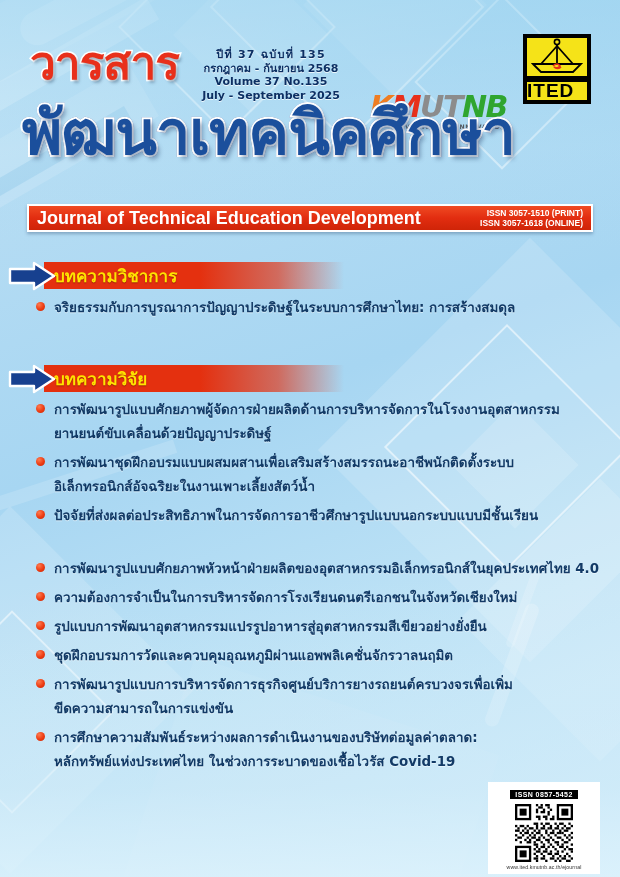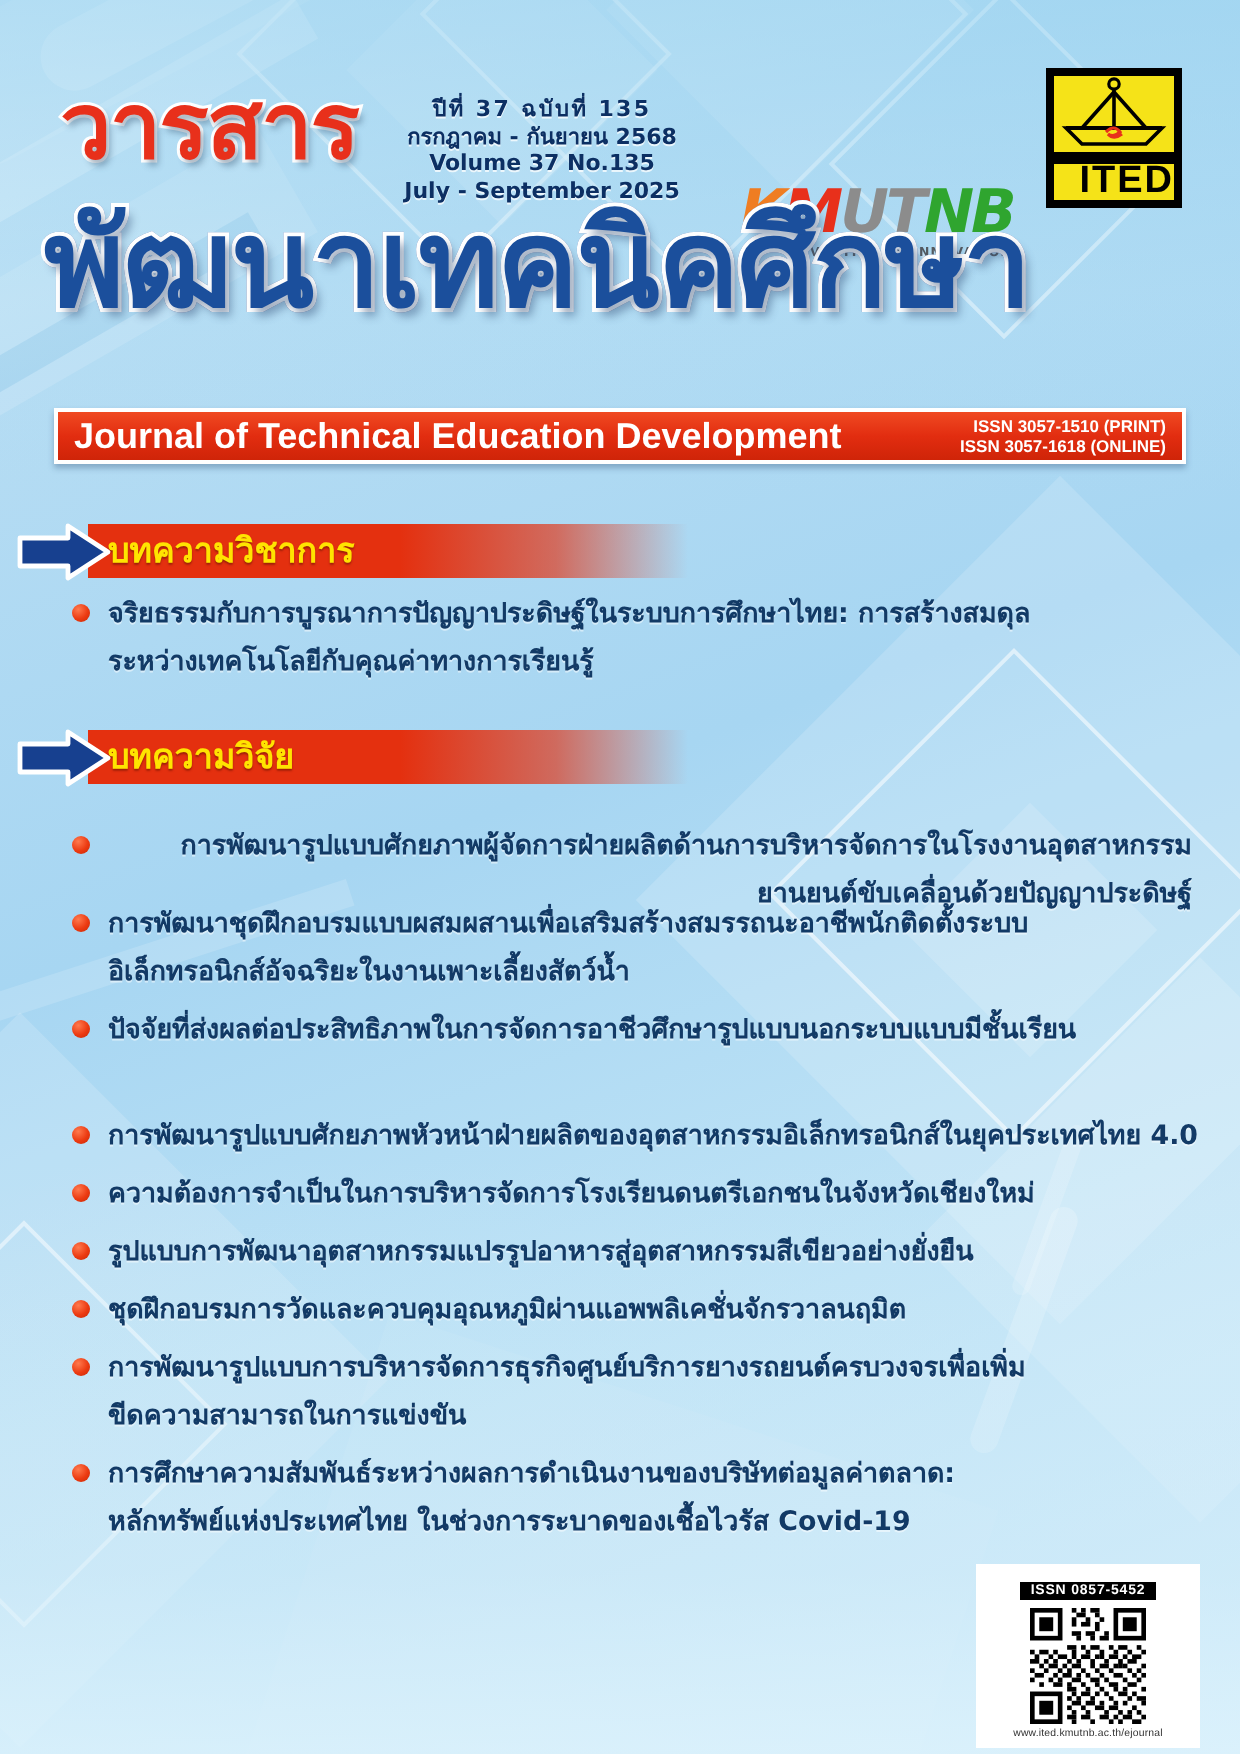--- a/index.html
+++ b/index.html
@@ -133,21 +133,21 @@
   .ited-bottom {
     height: 22px;
     margin-top: 2px;
     background: #f5e318;
     border: 2px solid #000;
     box-sizing: border-box;
     color: #000;
     font-size: 19px;
     font-weight: bold;
     letter-spacing: 1px;
-    text-align: right;
+    text-align: left;
     line-height: 18px;
     font-family: "Liberation Sans", sans-serif;
   }
   .ited-mark { position: absolute; inset: 0; }
 
   
   .title-thai {
     position: absolute;
     left: 22px; top: 102px;
     width: 576px;
@@ -371,32 +371,31 @@
           <div class="section-label">บทความวิชาการ</div>
         </div>
         <svg class="section-arrow" viewBox="0 0 48 32">
           <polygon points="2,9 26,9 26,3 46,16 26,29 26,23 2,23" fill="#17408f" stroke="#ffffff" stroke-width="2.4" stroke-linejoin="round"></polygon>
         </svg>
       </div>
       <div class="article" style="top: 296px;">
         <span class="bullet"></span>
         <div class="article-lines">
           <div class="article-line">จริยธรรมกับการบูรณาการปัญญาประดิษฐ์ในระบบการศึกษาไทย: การสร้างสมดุล</div>
-          <div class="article-line">ระหว่างเทคโนโลยีกับคุณค่าทางการเรียนรู้</div>
         </div>
       </div>
       <div class="section" style="top: 365px;">
         <div class="section-banner">
           <div class="section-label">บทความวิจัย</div>
         </div>
         <svg class="section-arrow" viewBox="0 0 48 32">
           <polygon points="2,9 26,9 26,3 46,16 26,29 26,23 2,23" fill="#17408f" stroke="#ffffff" stroke-width="2.4" stroke-linejoin="round"></polygon>
         </svg>
       </div>
-      <div class="article" style="top: 412px; text-align: right;">
+      <div class="article" style="top: 398px;">
         <span class="bullet"></span>
         <div class="article-lines">
           <div class="article-line">การพัฒนารูปแบบศักยภาพผู้จัดการฝ่ายผลิตด้านการบริหารจัดการในโรงงานอุตสาหกรรม</div>
           <div class="article-line">ยานยนต์ขับเคลื่อนด้วยปัญญาประดิษฐ์</div>
         </div>
       </div>
       <div class="article" style="top: 451px;">
         <span class="bullet"></span>
         <div class="article-lines">
           <div class="article-line">การพัฒนาชุดฝึกอบรมแบบผสมผสานเพื่อเสริมสร้างสมรรถนะอาชีพนักติดตั้งระบบ</div>

